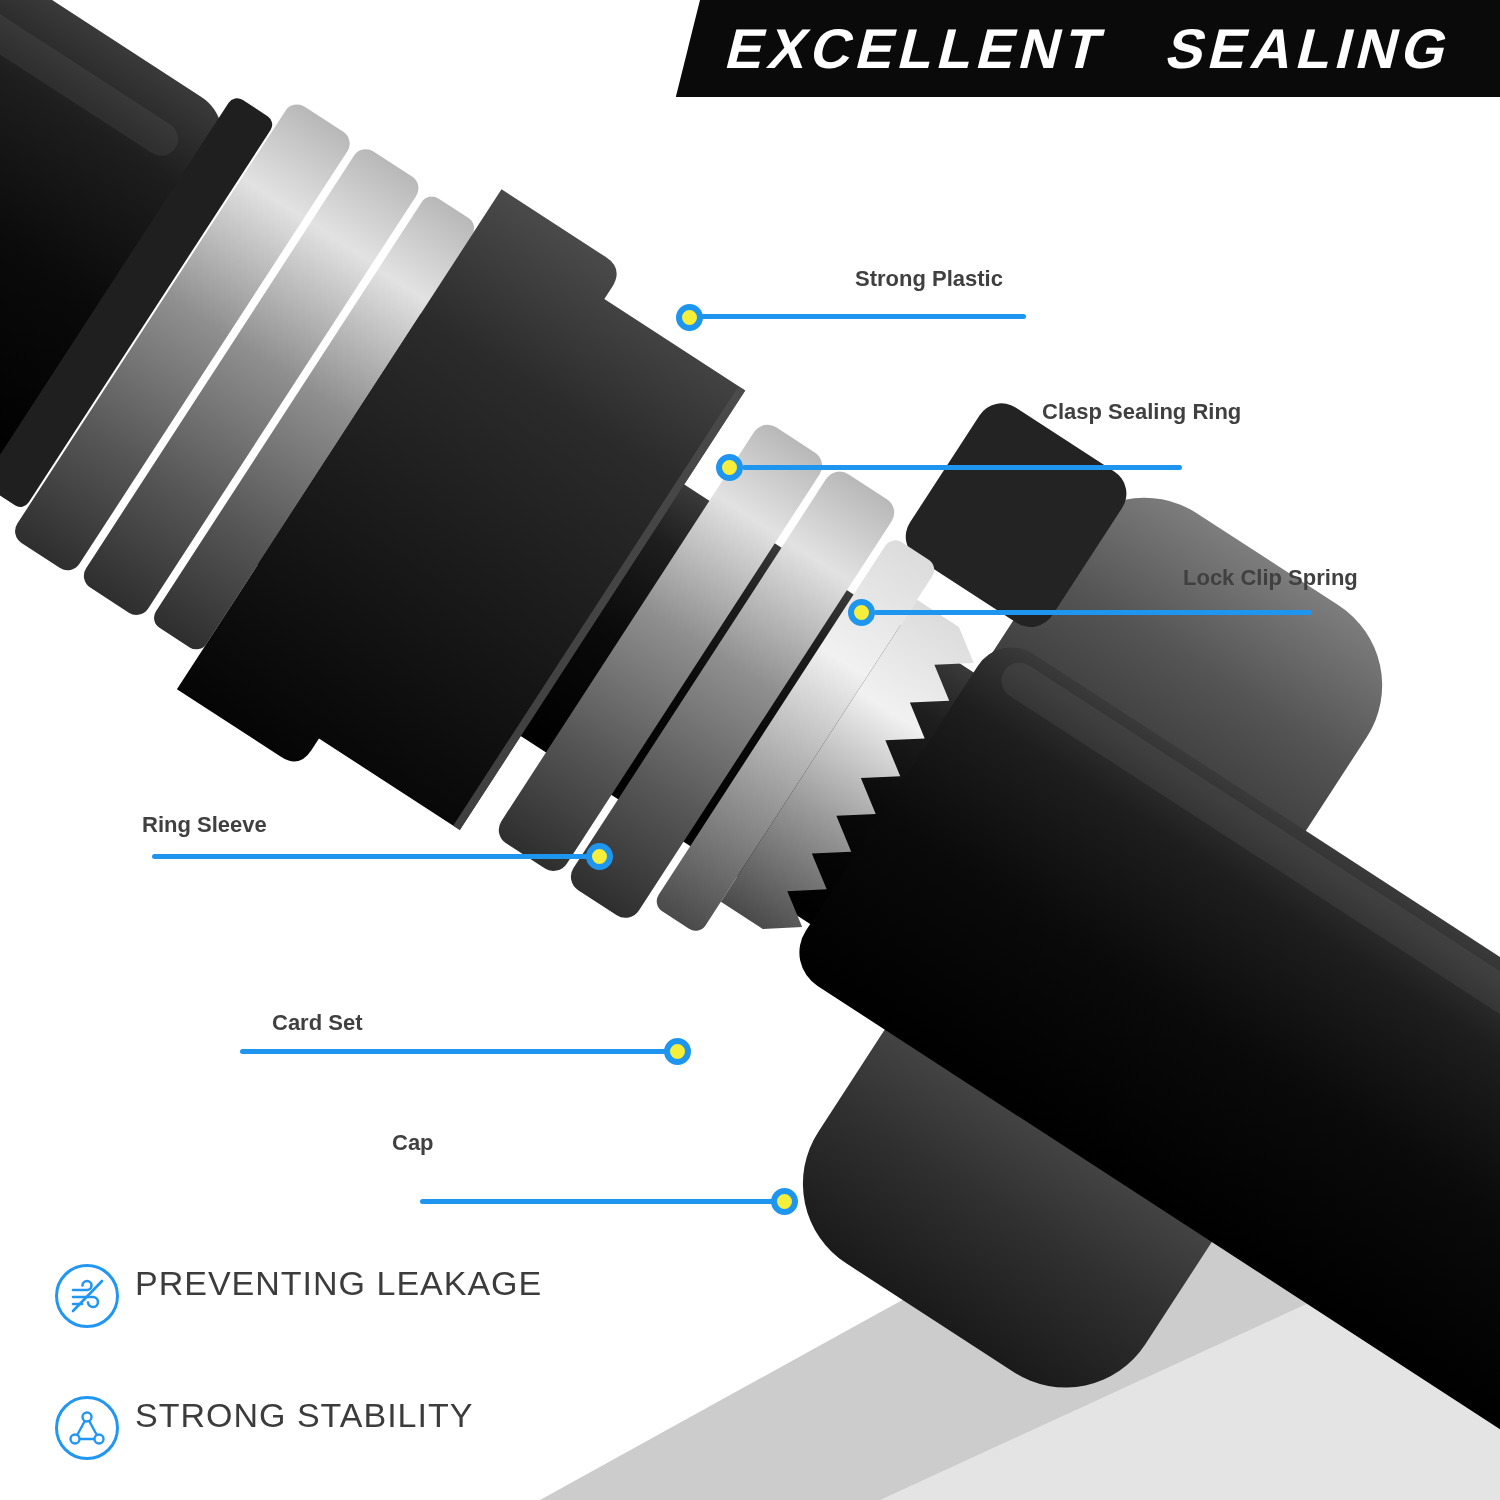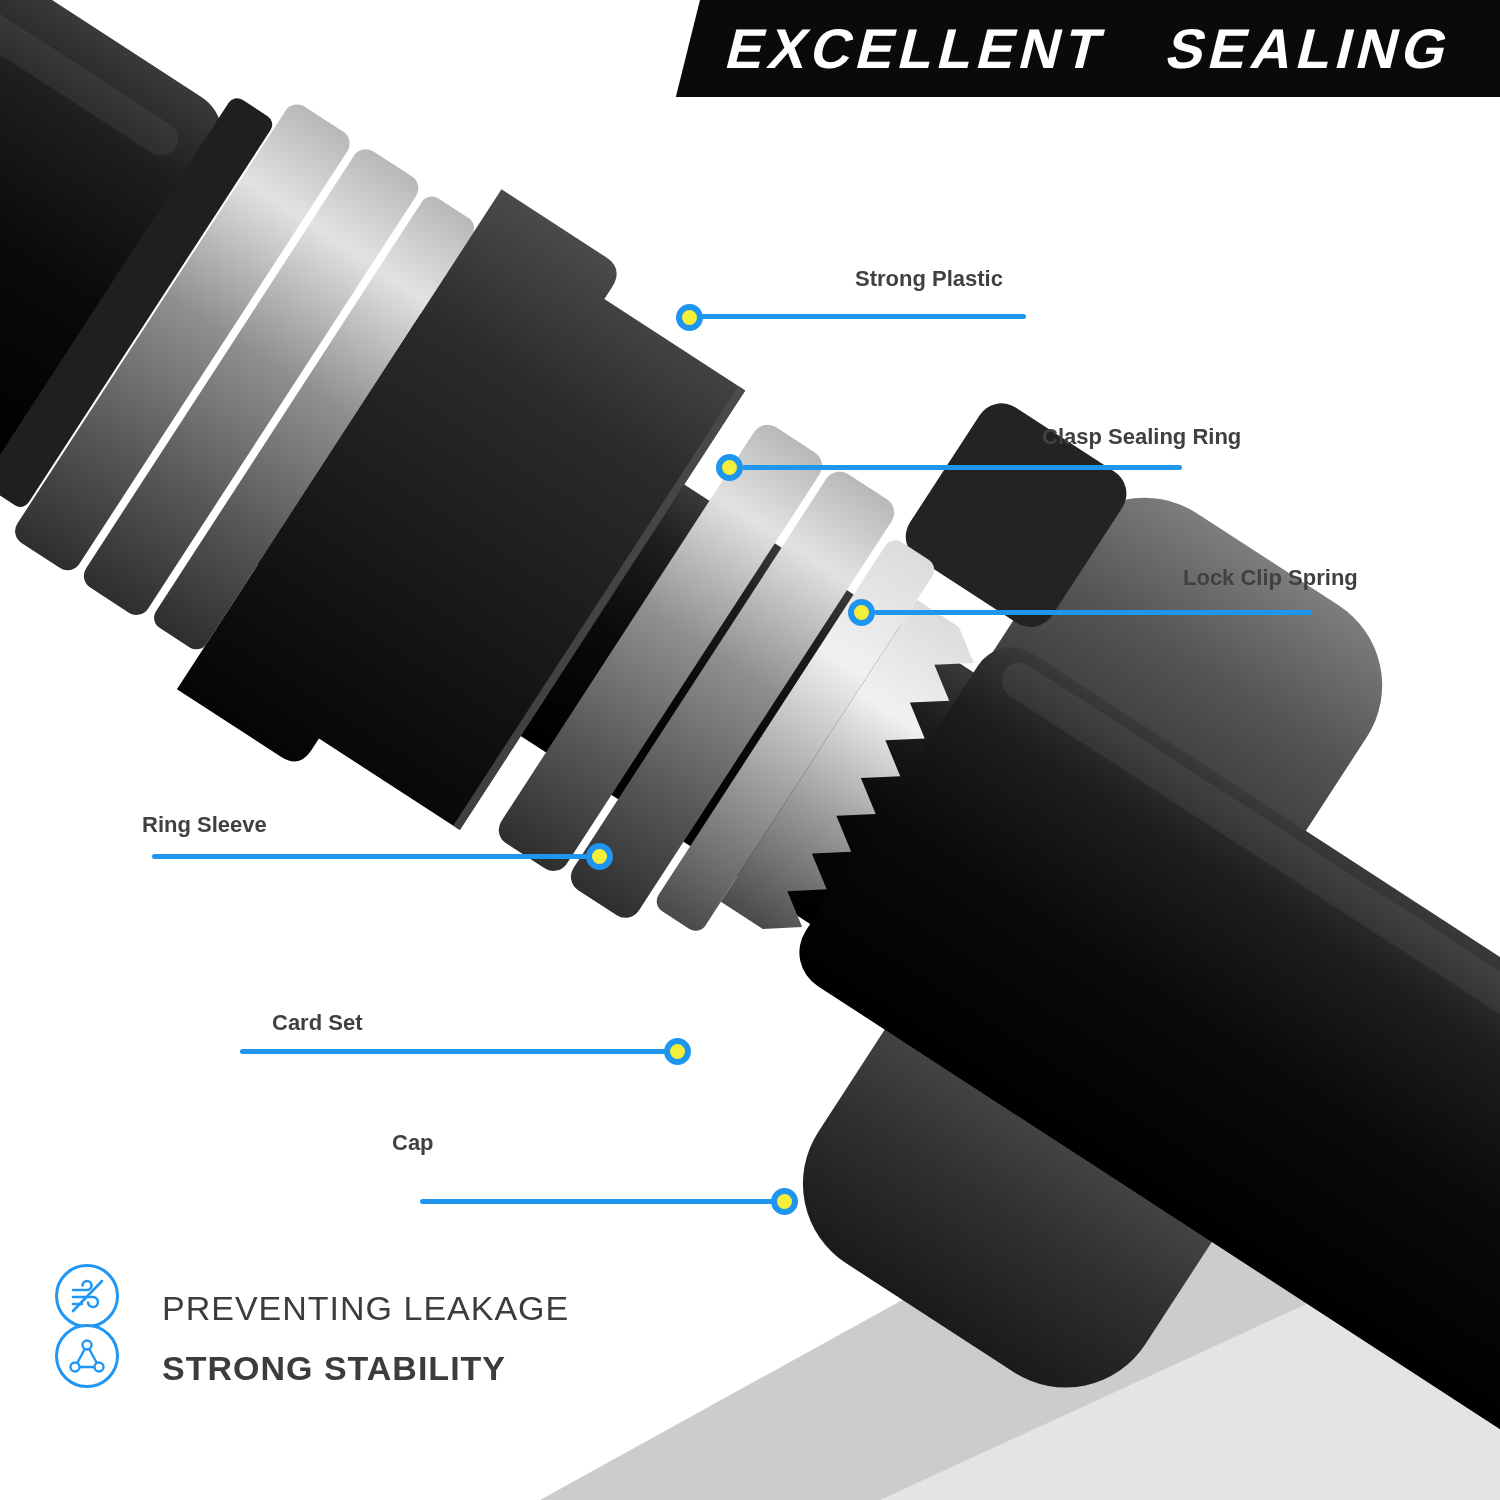--- a/index.html
+++ b/index.html
@@ -13,29 +13,29 @@
   .banner-text{color:#ffffff;font-weight:700;font-size:56px;letter-spacing:5px;word-spacing:42px;
                padding-left:40px;white-space:pre;}
 
   
   .c-label{position:absolute;font-size:22px;font-weight:700;color:#404040;white-space:nowrap;z-index:5;}
   .c-line{position:absolute;height:5px;background:#1e96f0;border-radius:3px;z-index:4;}
   .c-dot{position:absolute;width:15px;height:15px;border-radius:50%;background:#f5ee3b;
          border:6px solid #1e96f0;z-index:5;}
 
   .c1-label{left:855px;top:266px;}  .c1-line{left:700px;top:314px;width:326px;}  .c1-dot{left:676px;top:304px;}
-  .c2-label{left:1042px;top:424px;} .c2-line{left:742px;top:465px;width:440px;}  .c2-dot{left:716px;top:454px;}
+  .c2-label{left:1042px;top:399px;} .c2-line{left:742px;top:465px;width:440px;}  .c2-dot{left:716px;top:454px;}
   .c3-label{left:1157px;top:565px;margin-left:26px;} .c3-line{left:874px;top:610px;width:438px;}  .c3-dot{left:848px;top:599px;}
   .c4-label{left:142px;top:812px;}  .c4-line{left:152px;top:854px;width:440px;}  .c4-dot{left:586px;top:843px;}
   .c5-label{left:232px;top:1010px;margin-left:40px;} .c5-line{left:240px;top:1049px;width:430px;} .c5-dot{left:664px;top:1038px;}
   .c6-label{left:392px;top:1130px;} .c6-line{left:420px;top:1199px;width:357px;} .c6-dot{left:771px;top:1188px;}
 
   
-  .feature{position:absolute;left:55px;display:flex;align-items:flex-end;gap:43px;z-index:5;}
-  .f1{top:1264px;} .f2{top:1324px;font-weight:bold;}
+  .feature{position:absolute;left:55px;display:flex;align-items:flex-start;gap:16px;z-index:5;}
+  .f1{top:1264px;} .f2{top:1396px;}
   .f-icon{width:64px;height:64px;border-radius:50%;border:3px solid #2196f3;display:flex;
           align-items:center;justify-content:center;background:#fff;box-sizing:border-box;}
   .f-label{font-size:34px;color:#3c3c3c;letter-spacing:1px;}
 </style>
 </head>
 <body>
 
 <div class="stage">
 
   <svg class="product" width="1500" height="1500" viewBox="0 0 1500 1500">

